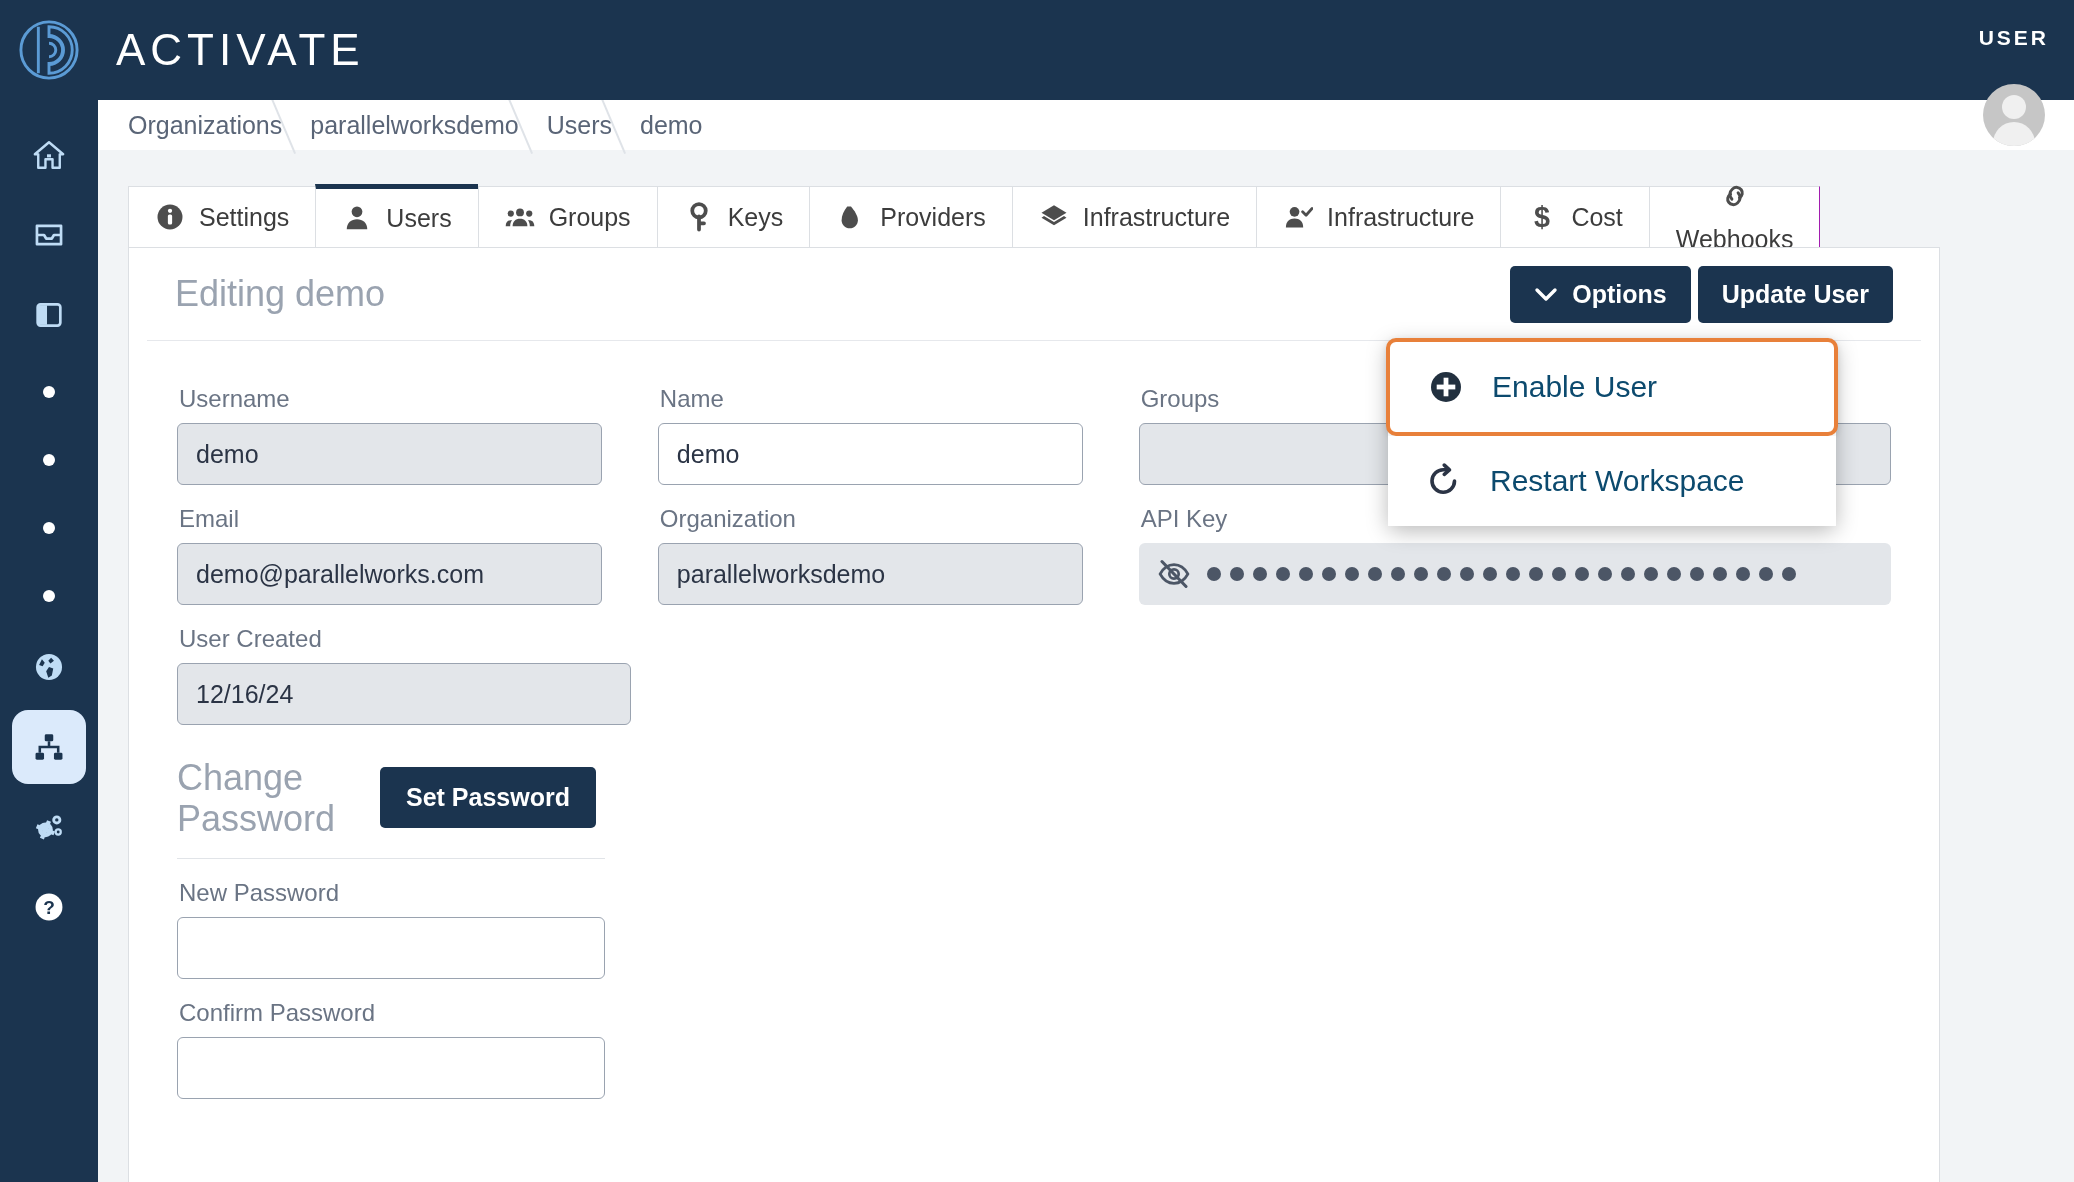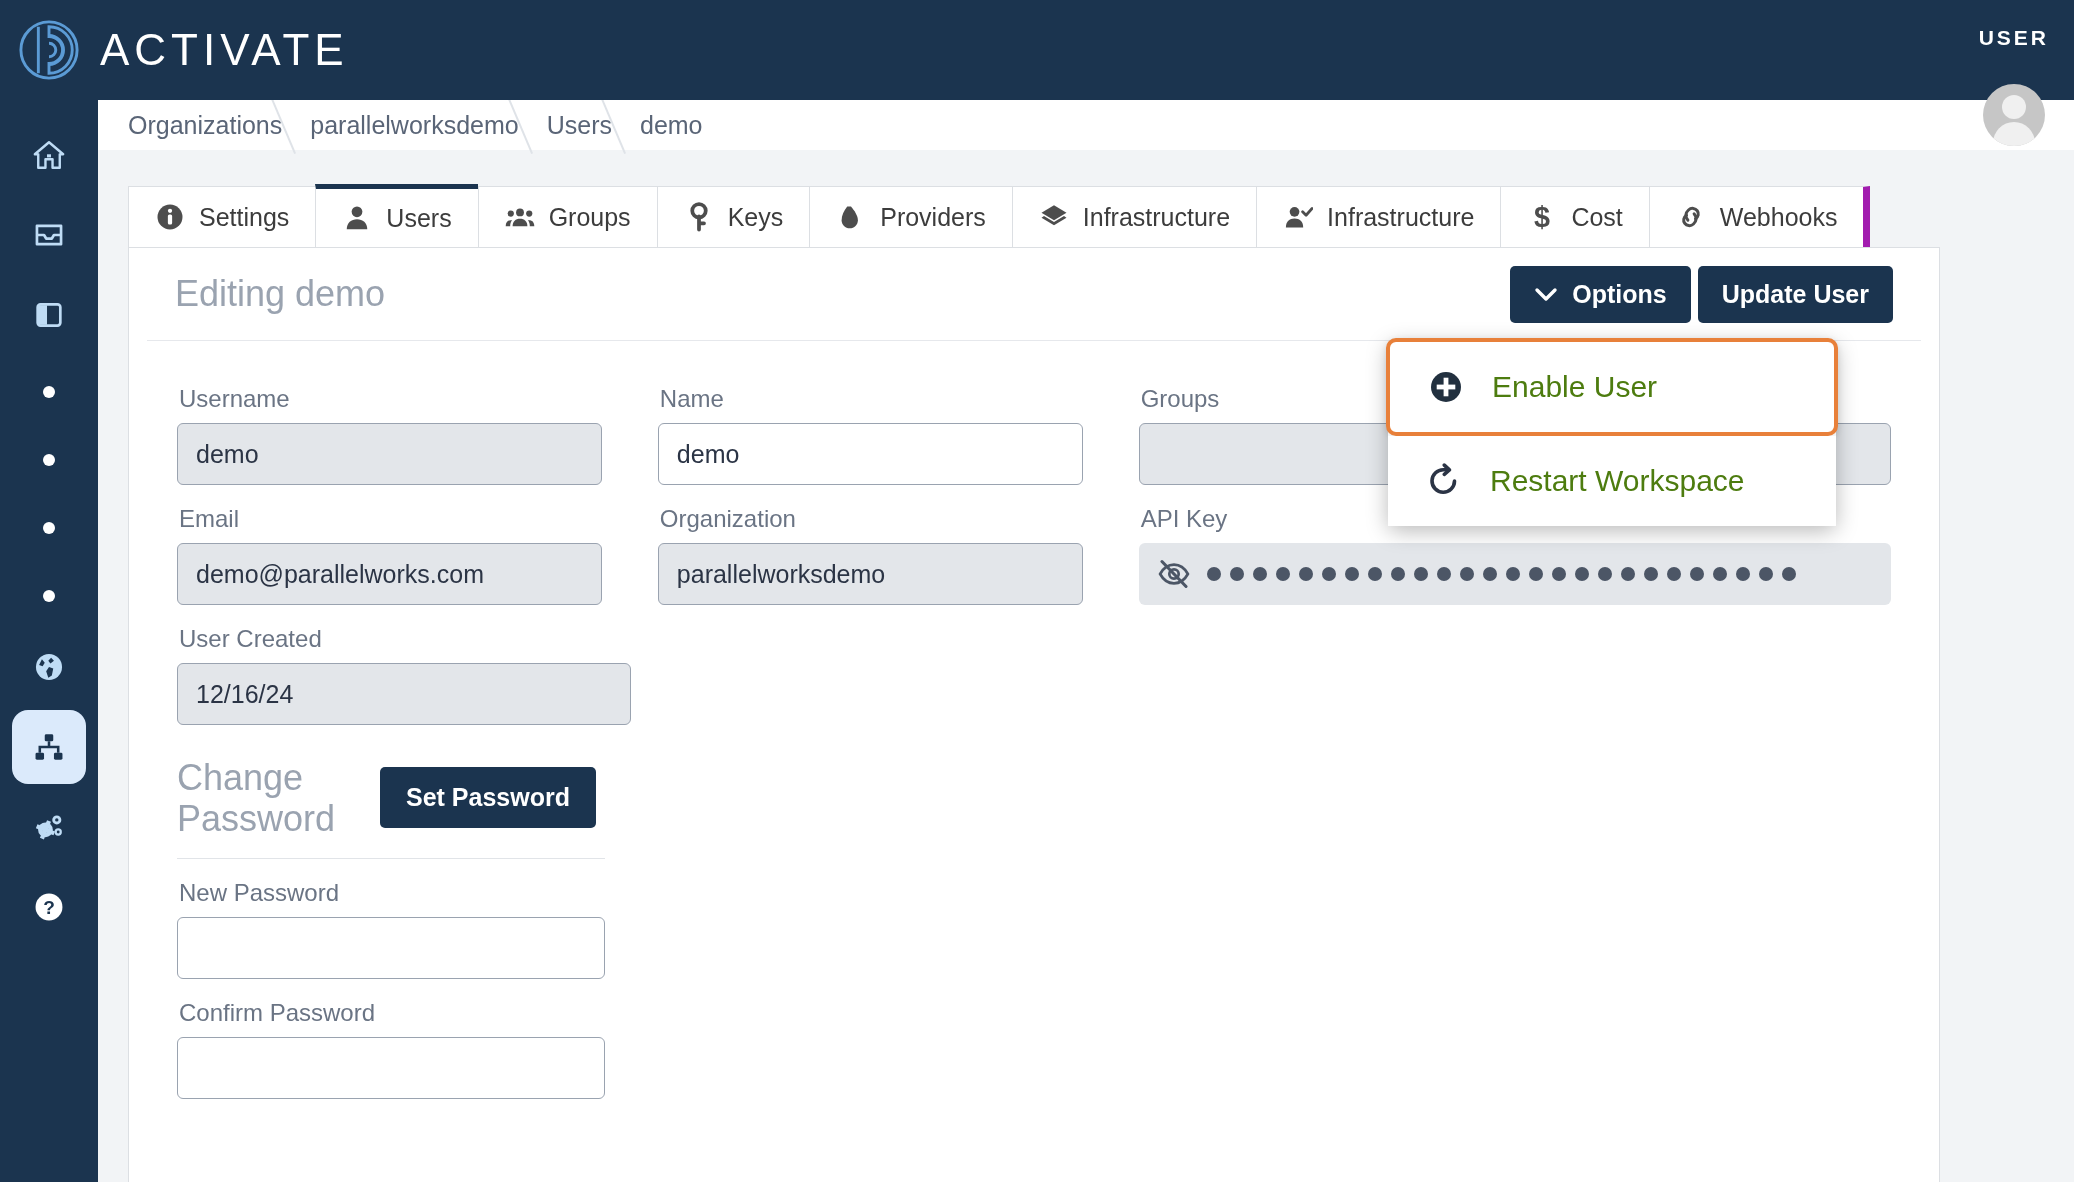--- a/index.html
+++ b/index.html
@@ -14,21 +14,21 @@
   .topbar {
     position: absolute; left: 0; top: 0; width: 2074px; height: 100px;
     background: #1b344f;
     display: flex; align-items: center;
     z-index: 40;
   }
   .brand { display: flex; align-items: center; padding-left: 18px; }
   .brand-logo { width: 62px; height: 62px; flex: none; }
   .brand-text {
     color: #ffffff; font-size: 44px; letter-spacing: 5px;
-    margin-left: 20px; font-weight: 400;
+    margin-left: 36px; font-weight: 400;
   }
   .topbar-right {
     margin-left: auto; display: flex; align-items: center; padding-right: 25px; gap: 34px; flex-direction: column;
   }
   .term-icon { width: 44px; height: 38px; }
   .user-label {
     color: #ffffff; font-size: 21px; letter-spacing: 3px; font-weight: 600;
   }
   .avatar {
     width: 62px; height: 62px; border-radius: 50%;
@@ -97,21 +97,21 @@
     display: flex; align-items: flex-end;
   }
   .tab {
     height: 62px; background: #ffffff; border: 1px solid #dcdfe3;
     border-right: none;
     display: flex; align-items: center; justify-content: center; gap: 14px;
     padding: 0 26px;
     color: #3c3c3c; font-size: 25px;
     position: relative;
   }
-  .tab:last-child { border-right: 7px solid #a21caf; }
+  .tab:last-child { border-right: 1px solid #a21caf; flex-direction: column; }
   .tab.active { border-top: 5px solid #1b344f; height: 64px; }
   .tab svg { width: 30px; height: 30px; flex: none; fill: #4d4d4d; }
 
   
   .card {
     position: absolute; left: 30px; top: 147px;
     width: 1812px; height: 1000px;
     background: #ffffff; border: 1px solid #dcdfe3;
     overflow: hidden;
   }
@@ -179,21 +179,21 @@
   
   .dropdown {
     position: absolute; left: 1388px; top: 340px;
     width: 448px; background: #ffffff;
     border-radius: 8px;
     box-shadow: 0 5px 22px rgba(0,0,0,.28);
     z-index: 50;
   }
   .dd-item {
     height: 90px; display: flex; align-items: center; gap: 28px;
-    padding: 0 38px; color: #4d7c0f; font-size: 30px;
+    padding: 0 38px; color: #0c4a6e; font-size: 30px;
     border-bottom: 1px solid #eceef1; cursor: pointer;
     background: #ffffff;
   }
   .dd-item:last-child { border-bottom: none; }
   .dd-item.highlight {
     border: 4px solid #e8803a; border-radius: 10px;
     height: 98px; margin: -2px -2px 0 -2px;
     box-shadow: 0 2px 6px rgba(0,0,0,.10);
   }
   .dd-item svg { width: 36px; height: 36px; flex: none; fill: #2b3445; }

